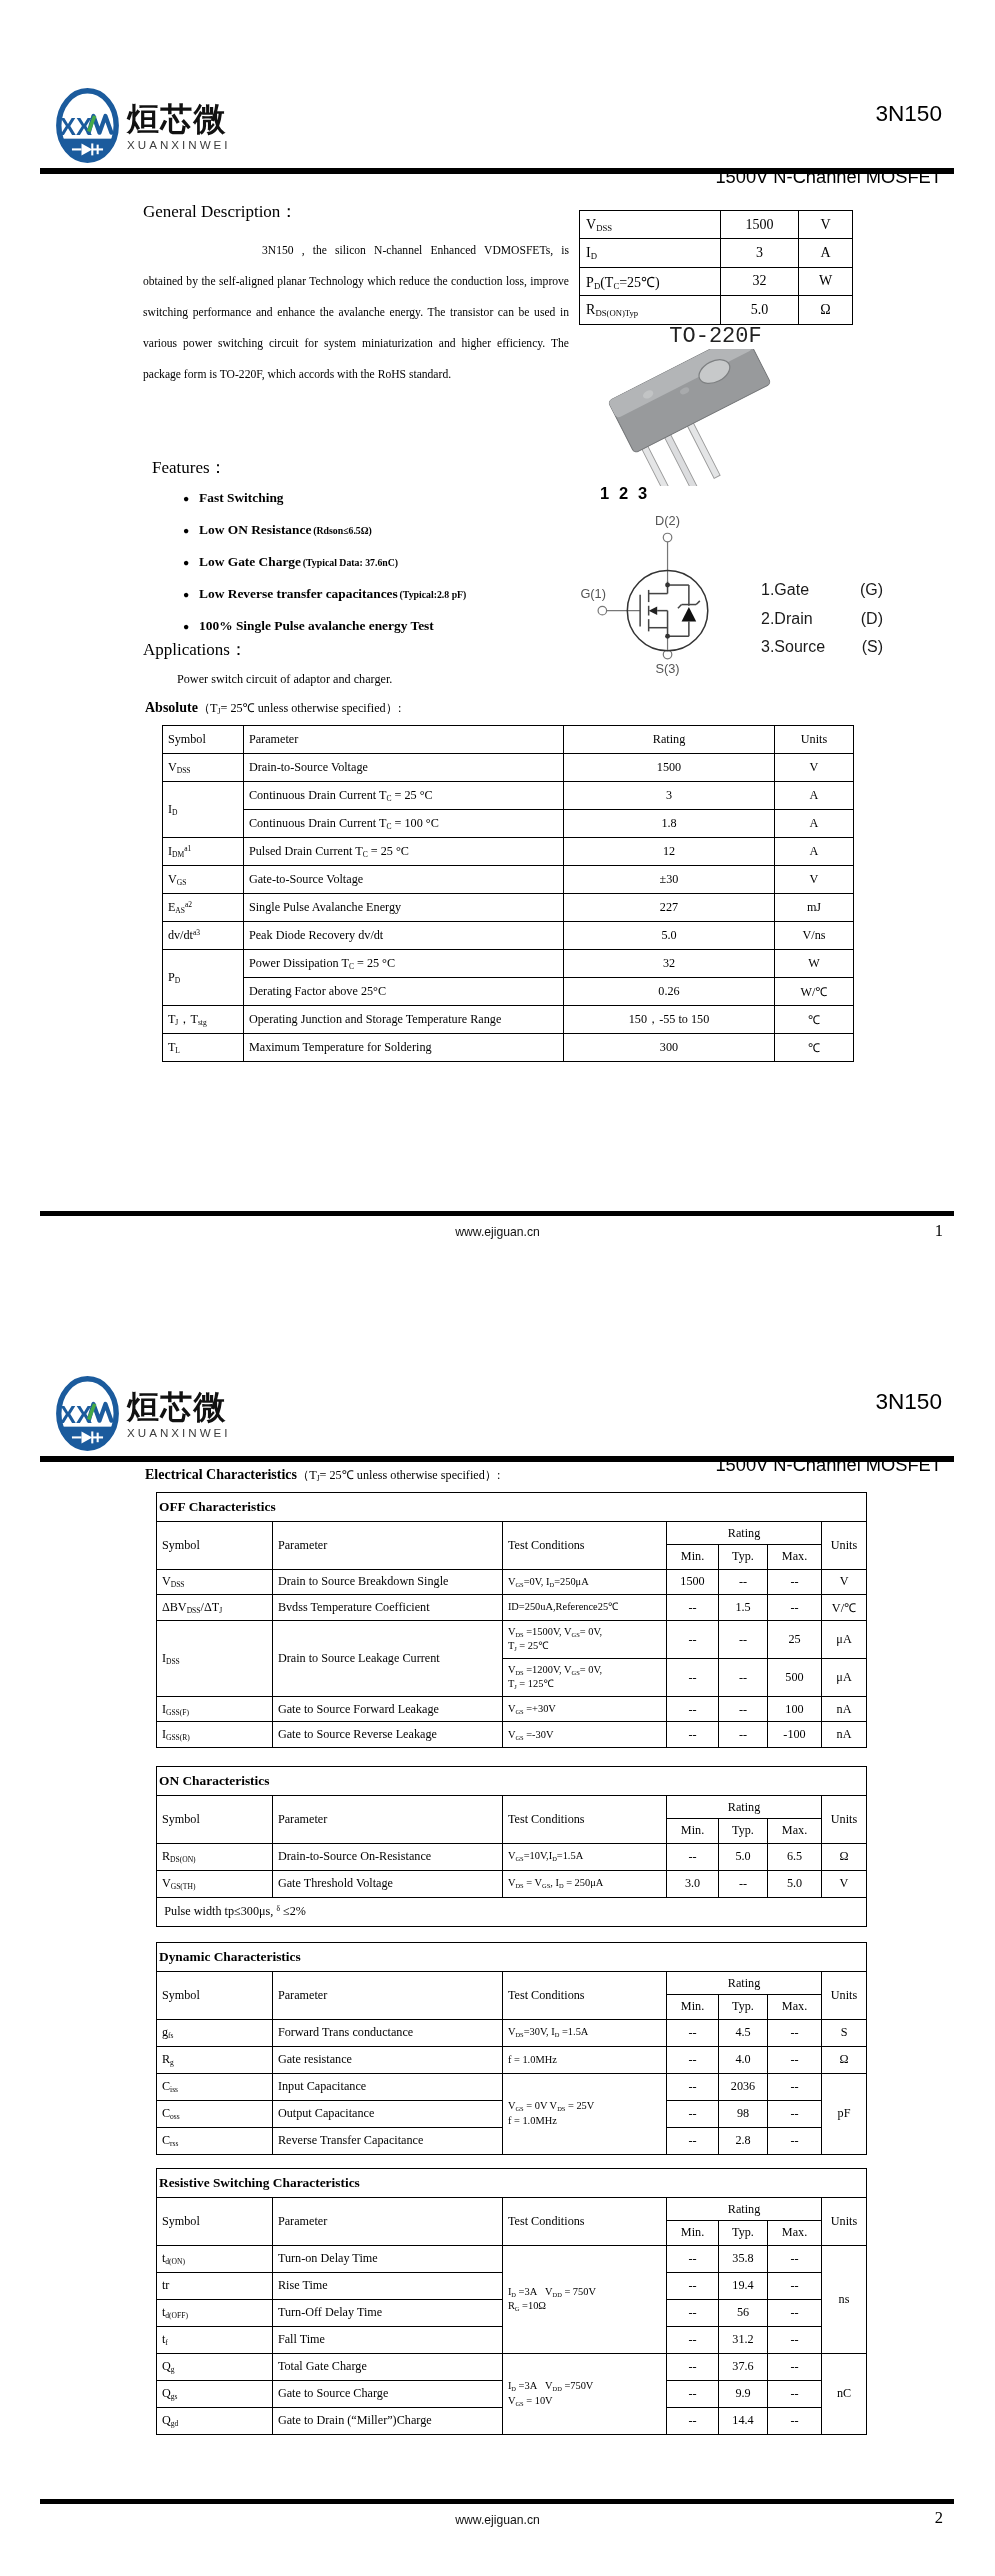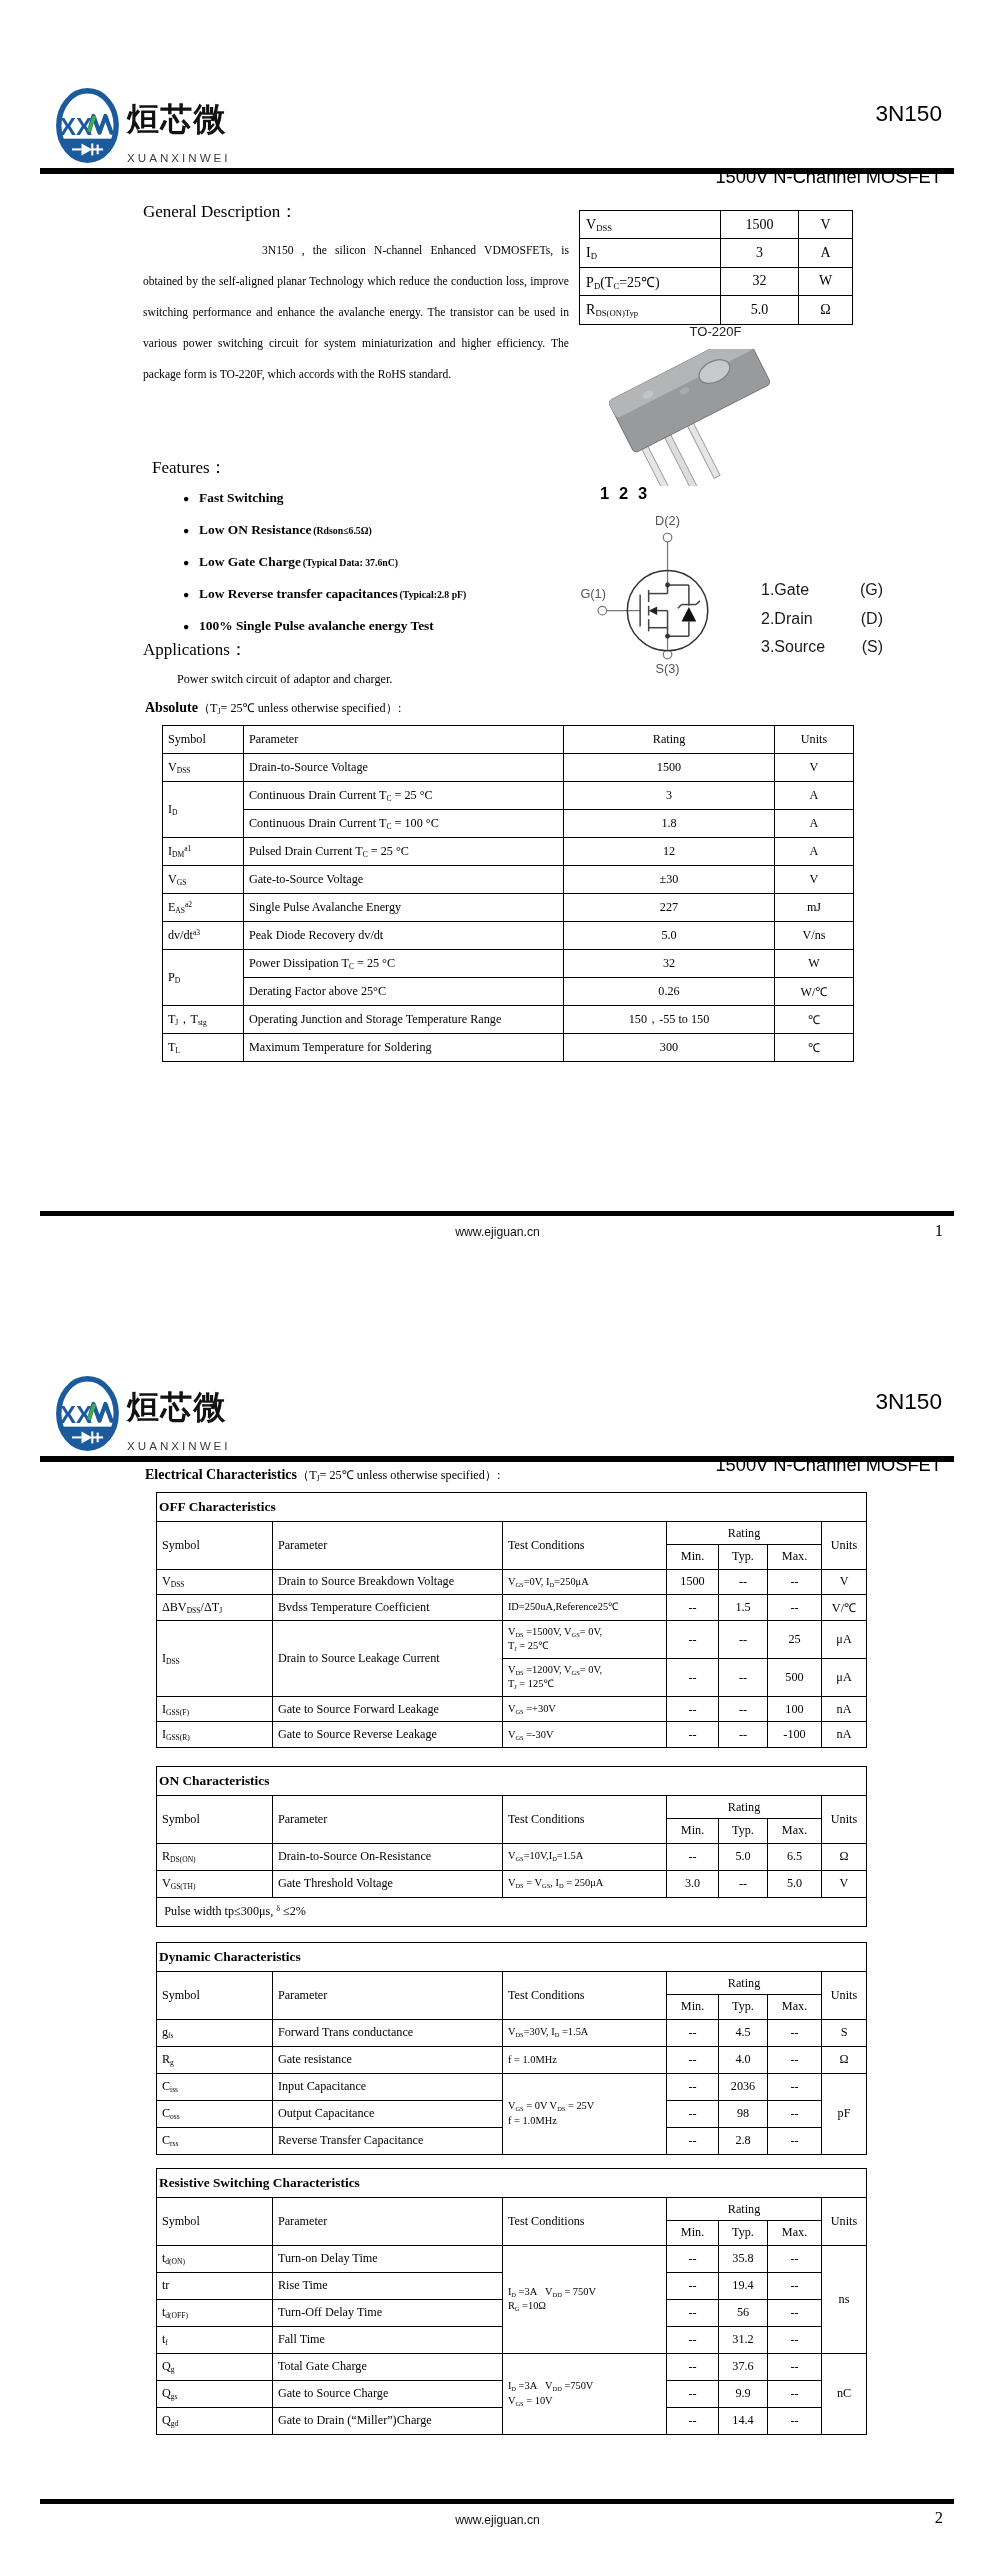--- a/index.html
+++ b/index.html
@@ -5,21 +5,21 @@
   html,body{margin:0;padding:0;background:#ffffff;width:995px;height:2576px;
     font-family:"Liberation Serif",serif;color:#000;}
   .page{position:absolute;left:0;width:995px;}
   .abs{position:absolute;}
   .rule{position:absolute;background:#000;height:5.5px;}
   
   .part-no{font-family:"Liberation Sans",sans-serif;font-size:22.6px;text-align:right;}
   .subtitle{font-family:"Liberation Sans",sans-serif;font-size:18.3px;text-align:right;margin-top:26px;}
   .logo-wrap{display:flex;align-items:flex-start;}
   .logo-cn{font-family:"Liberation Sans",sans-serif;font-weight:bold;font-size:32px;line-height:1.1;letter-spacing:1.2px;color:#111;}
-  .logo-en{font-family:"Liberation Sans",sans-serif;font-size:11.6px;letter-spacing:3px;color:#3c3c3c;margin-top:14px;text-align:right;}
+  .logo-en{font-family:"Liberation Sans",sans-serif;font-size:11.6px;letter-spacing:3px;color:#3c3c3c;margin-top:1px;text-align:right;}
   
   .h-serif{font-weight:normal;font-size:17px;}
   .tbl-head-bold{font-weight:bold;font-size:14px;}
   .tbl-head-rest{font-size:12.2px;}
   
   .gen-p{font-size:11.6px;line-height:31px;text-align:justify;text-indent:119px;}
   
   .feat-item{height:32px;display:flex;align-items:center;}
   .feat-item .bullet-dot{font-size:10.4px;margin-right:9.8px;}
   .feat-main{font-weight:bold;font-size:13.4px;}
@@ -36,21 +36,21 @@
   .dt .sect{font-weight:bold;font-size:13.4px;height:27px;padding-left:2px;}
   .dt .hd{font-size:12.2px;}
   .dt .c{text-align:center;padding:0.6px 1.2px;}
   .dt .cond{font-size:10.4px;line-height:1.35;}
   .dt .note-row{font-size:12.2px;height:27px;padding-left:7.3px;}
   .h42{height:25.6px;} .h44{height:27px;} .h46{height:28px;} .h62{height:38px;}
   .hh1{height:23px;} .hh2{height:24.4px;}
   sub{font-size:0.62em;vertical-align:-0.25em;}
   sup{font-size:0.62em;vertical-align:0.5em;}
   
-  .pkg-name{font-family:Liberation Sans, sans-serif;font-size:13px;text-align:center;color:#222;}
+  .pkg-name{font-family:Liberation Mono, monospace;font-size:22px;text-align:center;color:#222;}
   .pins{display:flex;gap:9.8px;font-family:"Liberation Sans",sans-serif;font-weight:bold;font-size:16.5px;}
   .legend-row{display:flex;justify-content:space-between;width:122px;height:18.3px;
     font-family:"Liberation Sans",sans-serif;font-size:16px;color:#1a1a1a;margin-bottom:10.4px;}
   
   .footer-url{position:absolute;left:0;width:995px;text-align:center;
     font-family:"Liberation Sans",sans-serif;font-size:12.2px;color:#111;}
   .pageno{position:absolute;right:52px;font-size:16.5px;}
 </style>
 </head>
 <body>
@@ -376,21 +376,21 @@
       <td colspan="3" class="hd c">Rating</td>
       <td rowspan="2" class="hd c">Units</td>
     </tr>
     <tr class="hh2">
       <td class="hd c">Min.</td>
       <td class="hd c">Typ.</td>
       <td class="hd c">Max.</td>
     </tr>
     <tr class="h42">
           <td>V<sub>DSS</sub></td>
-          <td>Drain to Source Breakdown Voltage</td>
+          <td>Drain to Source Breakdown Single</td>
           <td class="cond">V<sub>GS</sub>=0V, I<sub>D</sub>=250μA</td>
           <td class="c">1500</td>
           <td class="c">--</td>
           <td class="c">--</td>
           <td class="c">V</td>
         </tr>
     <tr class="h42">
           <td>ΔBV<sub>DSS</sub>/ΔT<sub>J</sub></td>
           <td>Bvdss Temperature Coefficient</td>
           <td class="cond">ID=250uA,Reference25℃</td>

